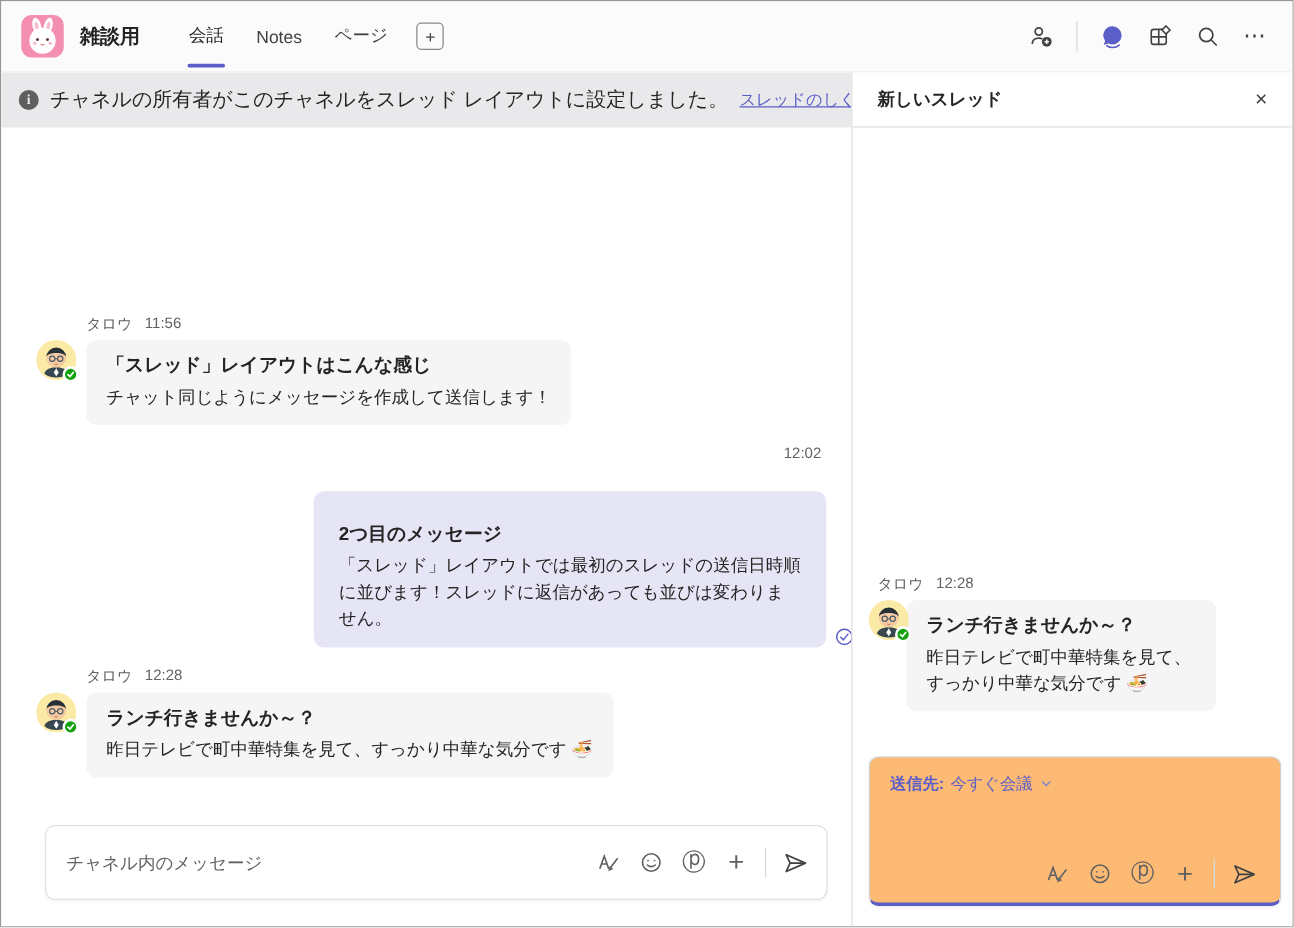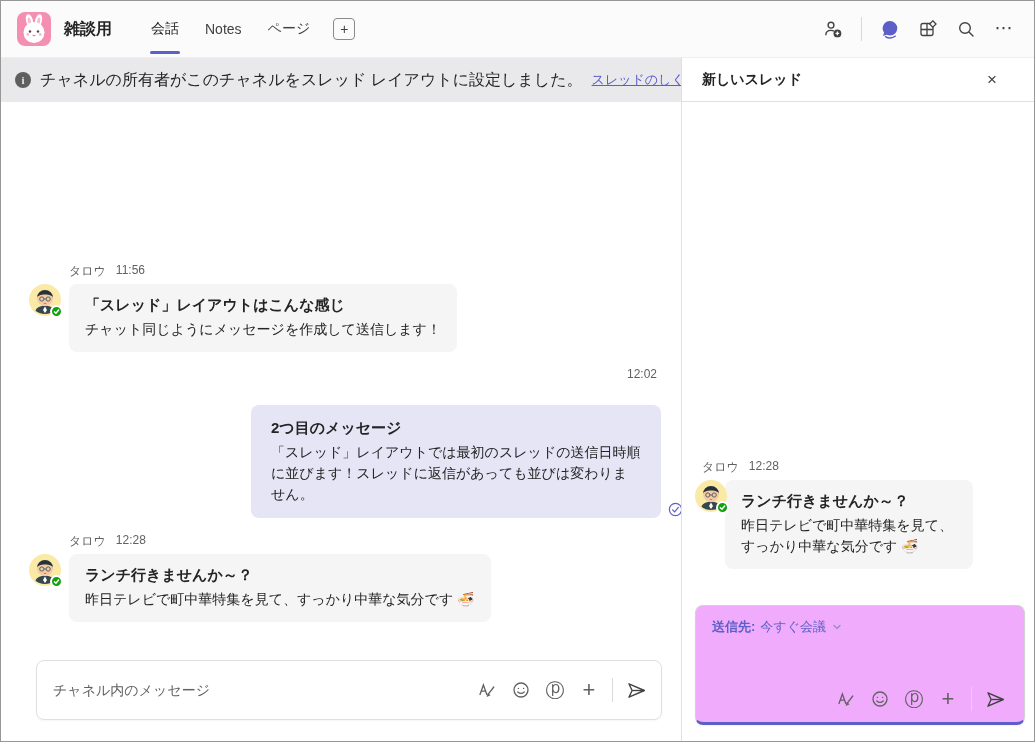--- a/index.html
+++ b/index.html
@@ -42,45 +42,45 @@
   .meta-row { font-size:12px; color:#616161; margin:0 0 4px 40px; display:flex; gap:10px; }
   .msg-line { display:flex; align-items:flex-start; gap:8px; }
   .avatar { width:32px; height:32px; border-radius:50%; position:relative; flex:0 0 32px; }
   .presence { position:absolute; right:-2px; bottom:-2px; width:13px; height:13px; border-radius:50%; background:#13A10E; border:2px solid #fff; display:flex; align-items:center; justify-content:center; }
   .bubble { background:#F5F5F5; border-radius:8px; padding:10px 16px 12px 16px; }
   .bubble-title { font-size:15px; font-weight:bold; line-height:21px; }
   .bubble-body { font-size:14px; line-height:21px; margin-top:4px; color:#242424; }
   .msg-own { align-items:flex-end;gap:20px; }
   .own-time { font-size:12px; color:#616161; margin:0 4px 4px 0; }
   .own-wrap { position:relative; }
-  .bubble-own { background:#E5E5F6; max-width:410px; padding:12px 20px 13px 20px; }
+  .bubble-own { background:#E5E5F6; max-width:410px; padding:24px 20px 13px 20px; }
   .sent-check { position:absolute; right:-23px; bottom:0; }
 
   
   .compose { flex:0 0 auto; margin:0 19px 21px 35px; height:60px; border:1px solid #E0E0E0; border-radius:8px; background:#fff; display:flex; align-items:center; padding:0 10px 0 16px; box-shadow:0 1px 2px rgba(0,0,0,0.04); }
   .compose input { border:none; outline:none; flex:1; font-size:14px; font-family:inherit; color:#242424; background:transparent; }
   .compose input::placeholder { color:#616161; }
   .compose-tools { display:flex; align-items:center; gap:4px; }
   .tool-btn { width:30px; height:30px; display:flex; align-items:center; justify-content:center; border-radius:4px; cursor:pointer; color:#616161; }
   .tool-divider { width:1px; height:24px; background:#D9D9D9; margin:0 4px; }
 
   
   .thread-panel { flex:1; border-left:1px solid #E0E0E0; display:flex; flex-direction:column; background:#fff; min-width:0; }
-  .panel-header { height:44px; flex:0 0 44px; border-bottom:1px solid #E0E0E0; display:flex; align-items:center; padding:0 33px 0 20px; }
+  .panel-header { height:44px; flex:0 0 44px; border-bottom:1px solid #E0E0E0; display:flex; align-items:center; padding:0 16px 0 20px; }
   .panel-title { font-size:14px; font-weight:bold; }
   .panel-close { margin-left:auto; font-size:17px; color:#424242; cursor:pointer; padding:2px 4px; }
   .panel-body { flex:1; display:flex; flex-direction:column; padding:0 9px 16px 13px; min-height:0; }
   .panel-spacer { flex:1; }
   .panel-msg .meta-row { margin-left:7px; }
   .panel-msg .msg-line { gap:0; }
   .panel-msg .avatar { margin-right:-2px; z-index:1; }
   .panel-msg .bubble { max-width:248px; }
 
   
-  .thread-compose { margin-top:36px; border:1px solid #D1D1D1; border-bottom:3px solid #5B5FC7; border-radius:8px; background:#f0abfc; padding:12px 14px 8px 16px; display:flex; flex-direction:column; min-height:120px; box-shadow:0 1px 2px rgba(0,0,0,0.05); }
+  .thread-compose { margin-top:36px; border:1px solid #D1D1D1; border-bottom:3px solid #5B5FC7; border-radius:8px; background:#fdba74; padding:12px 14px 8px 16px; display:flex; flex-direction:column; min-height:120px; box-shadow:0 1px 2px rgba(0,0,0,0.05); }
   .sendto-row { display:flex; align-items:center; gap:5px; font-size:13px; cursor:pointer; }
   .sendto-label { color:#5B5FC7; font-weight:bold; }
   .sendto-value { color:#5B5FC7; }
   .draft-text { font-size:14px; line-height:20px; margin-top:12px; color:#242424; }
   .thread-toolbar { margin-top:auto; display:flex; align-items:center; justify-content:flex-end; gap:4px; padding-top:10px; }
 
   svg { display:block; }
 </style>
 </head>
 <body>

